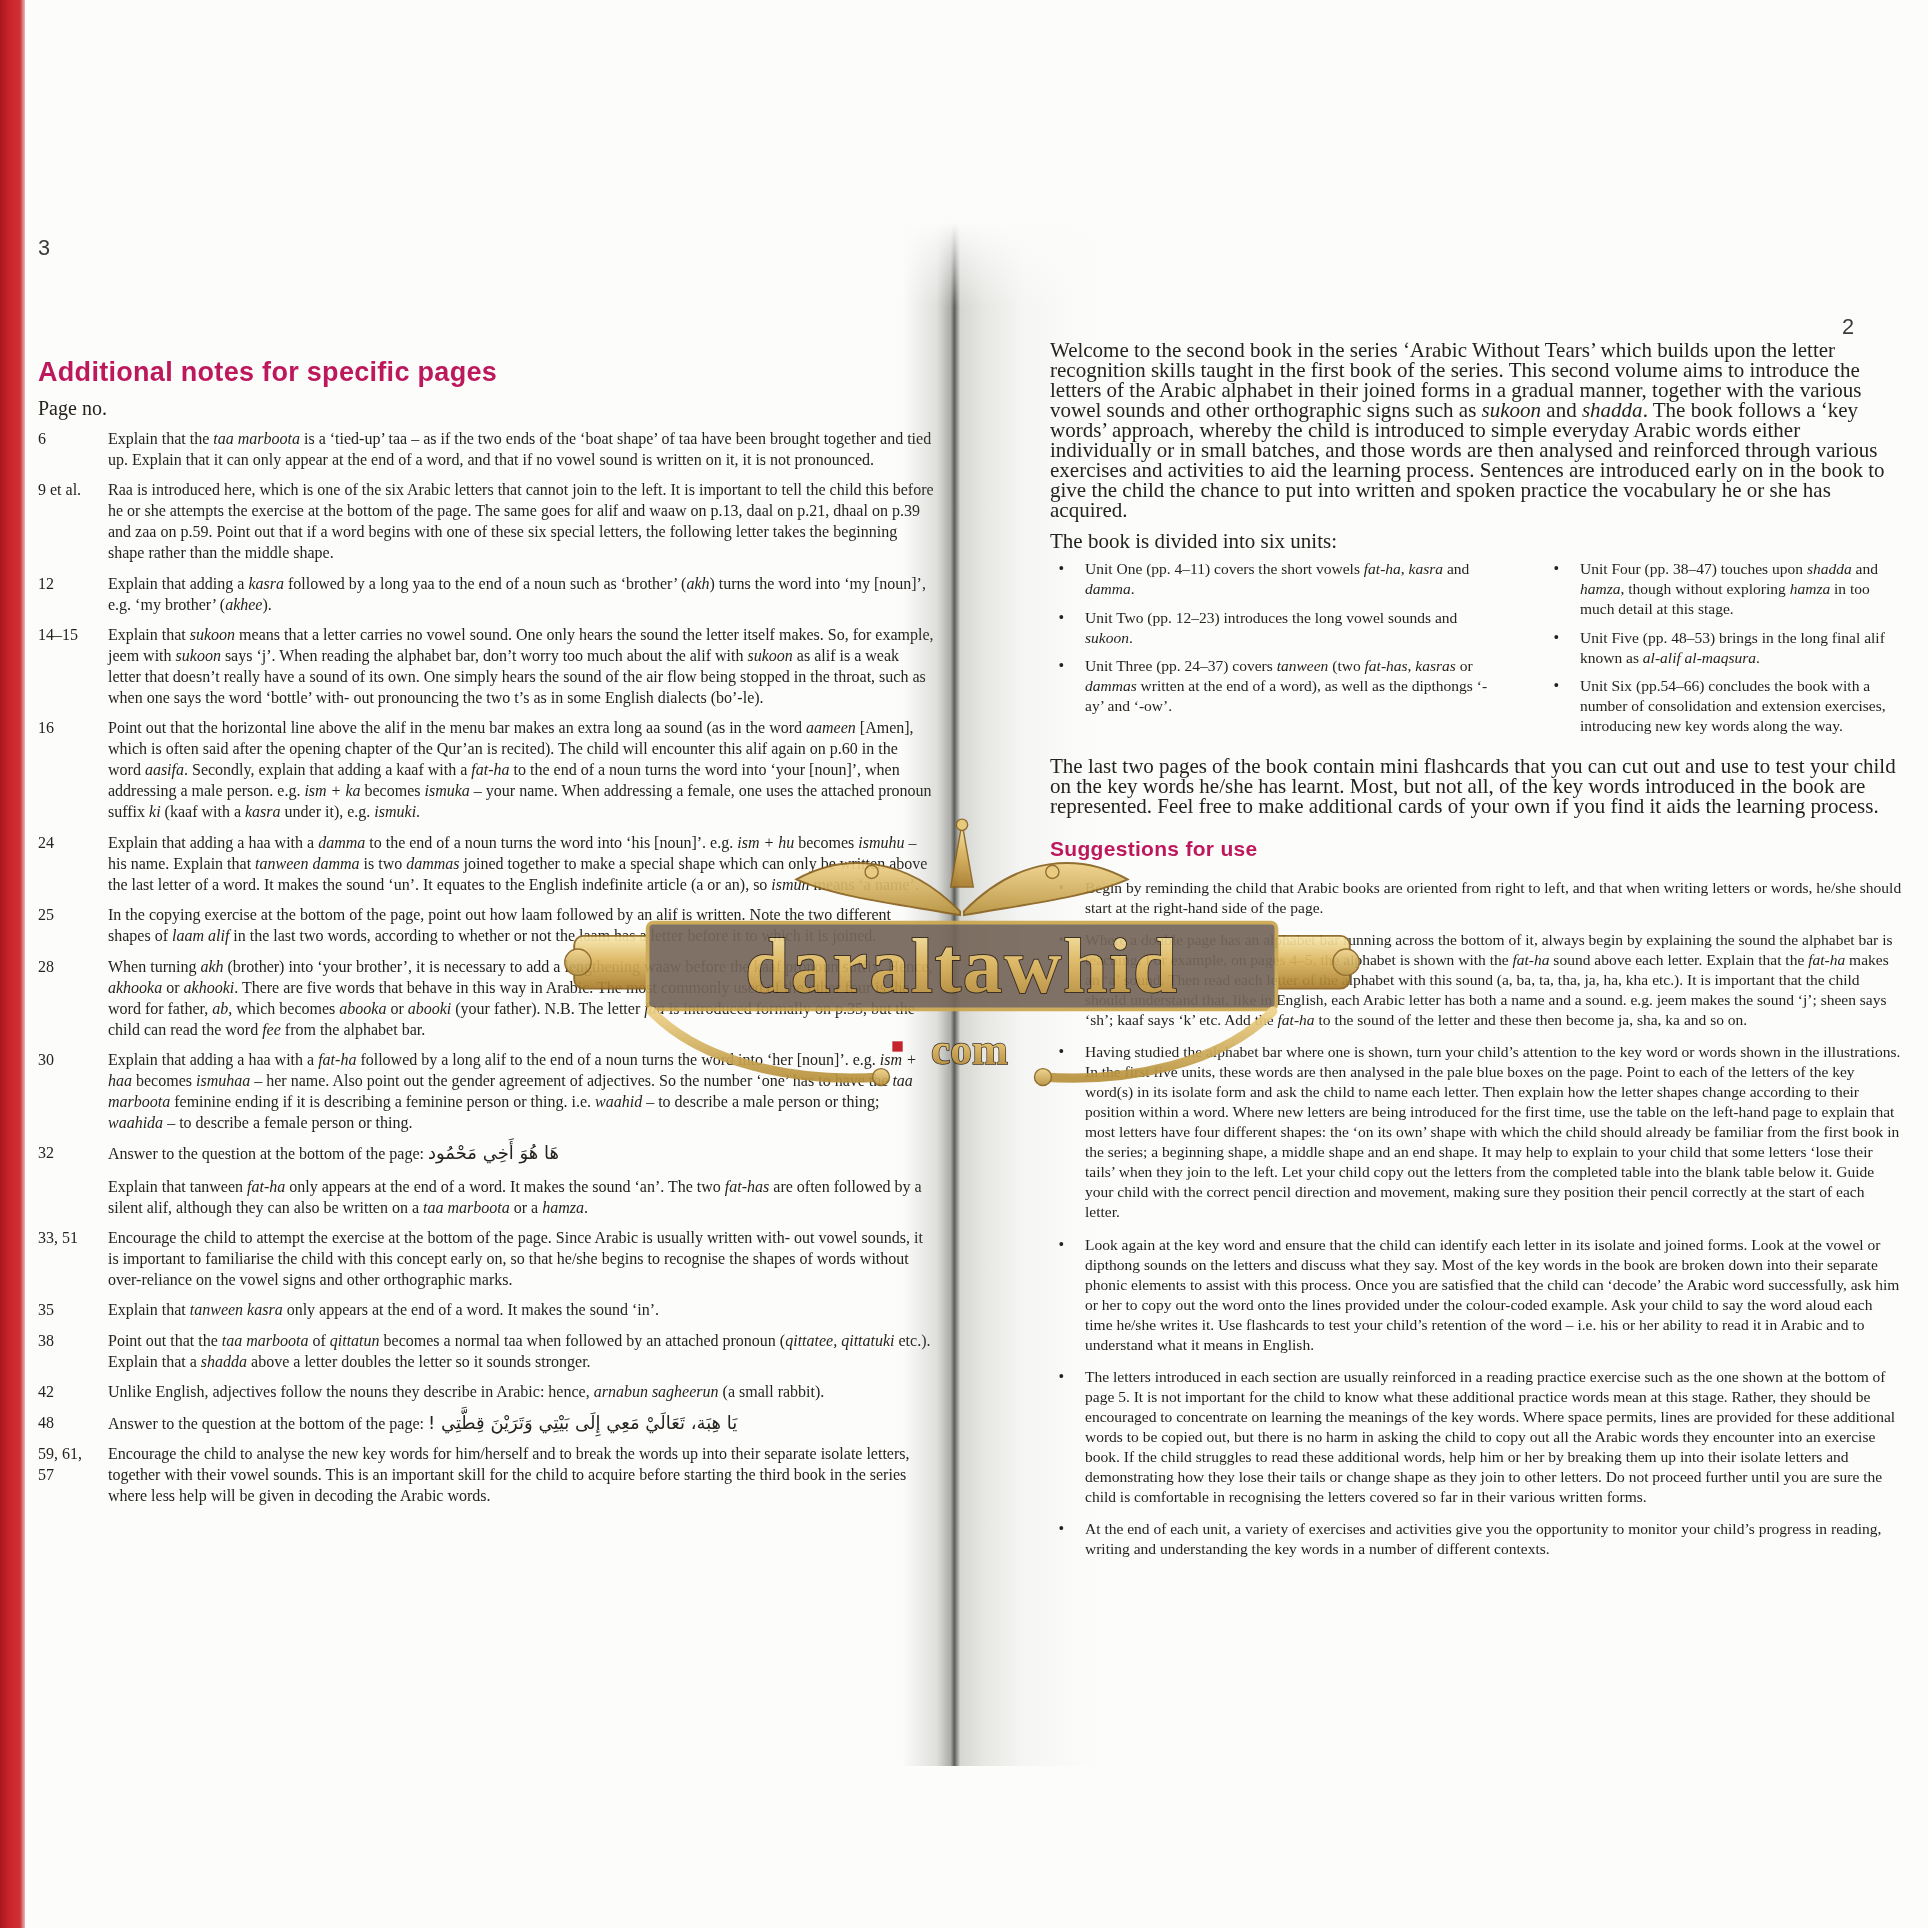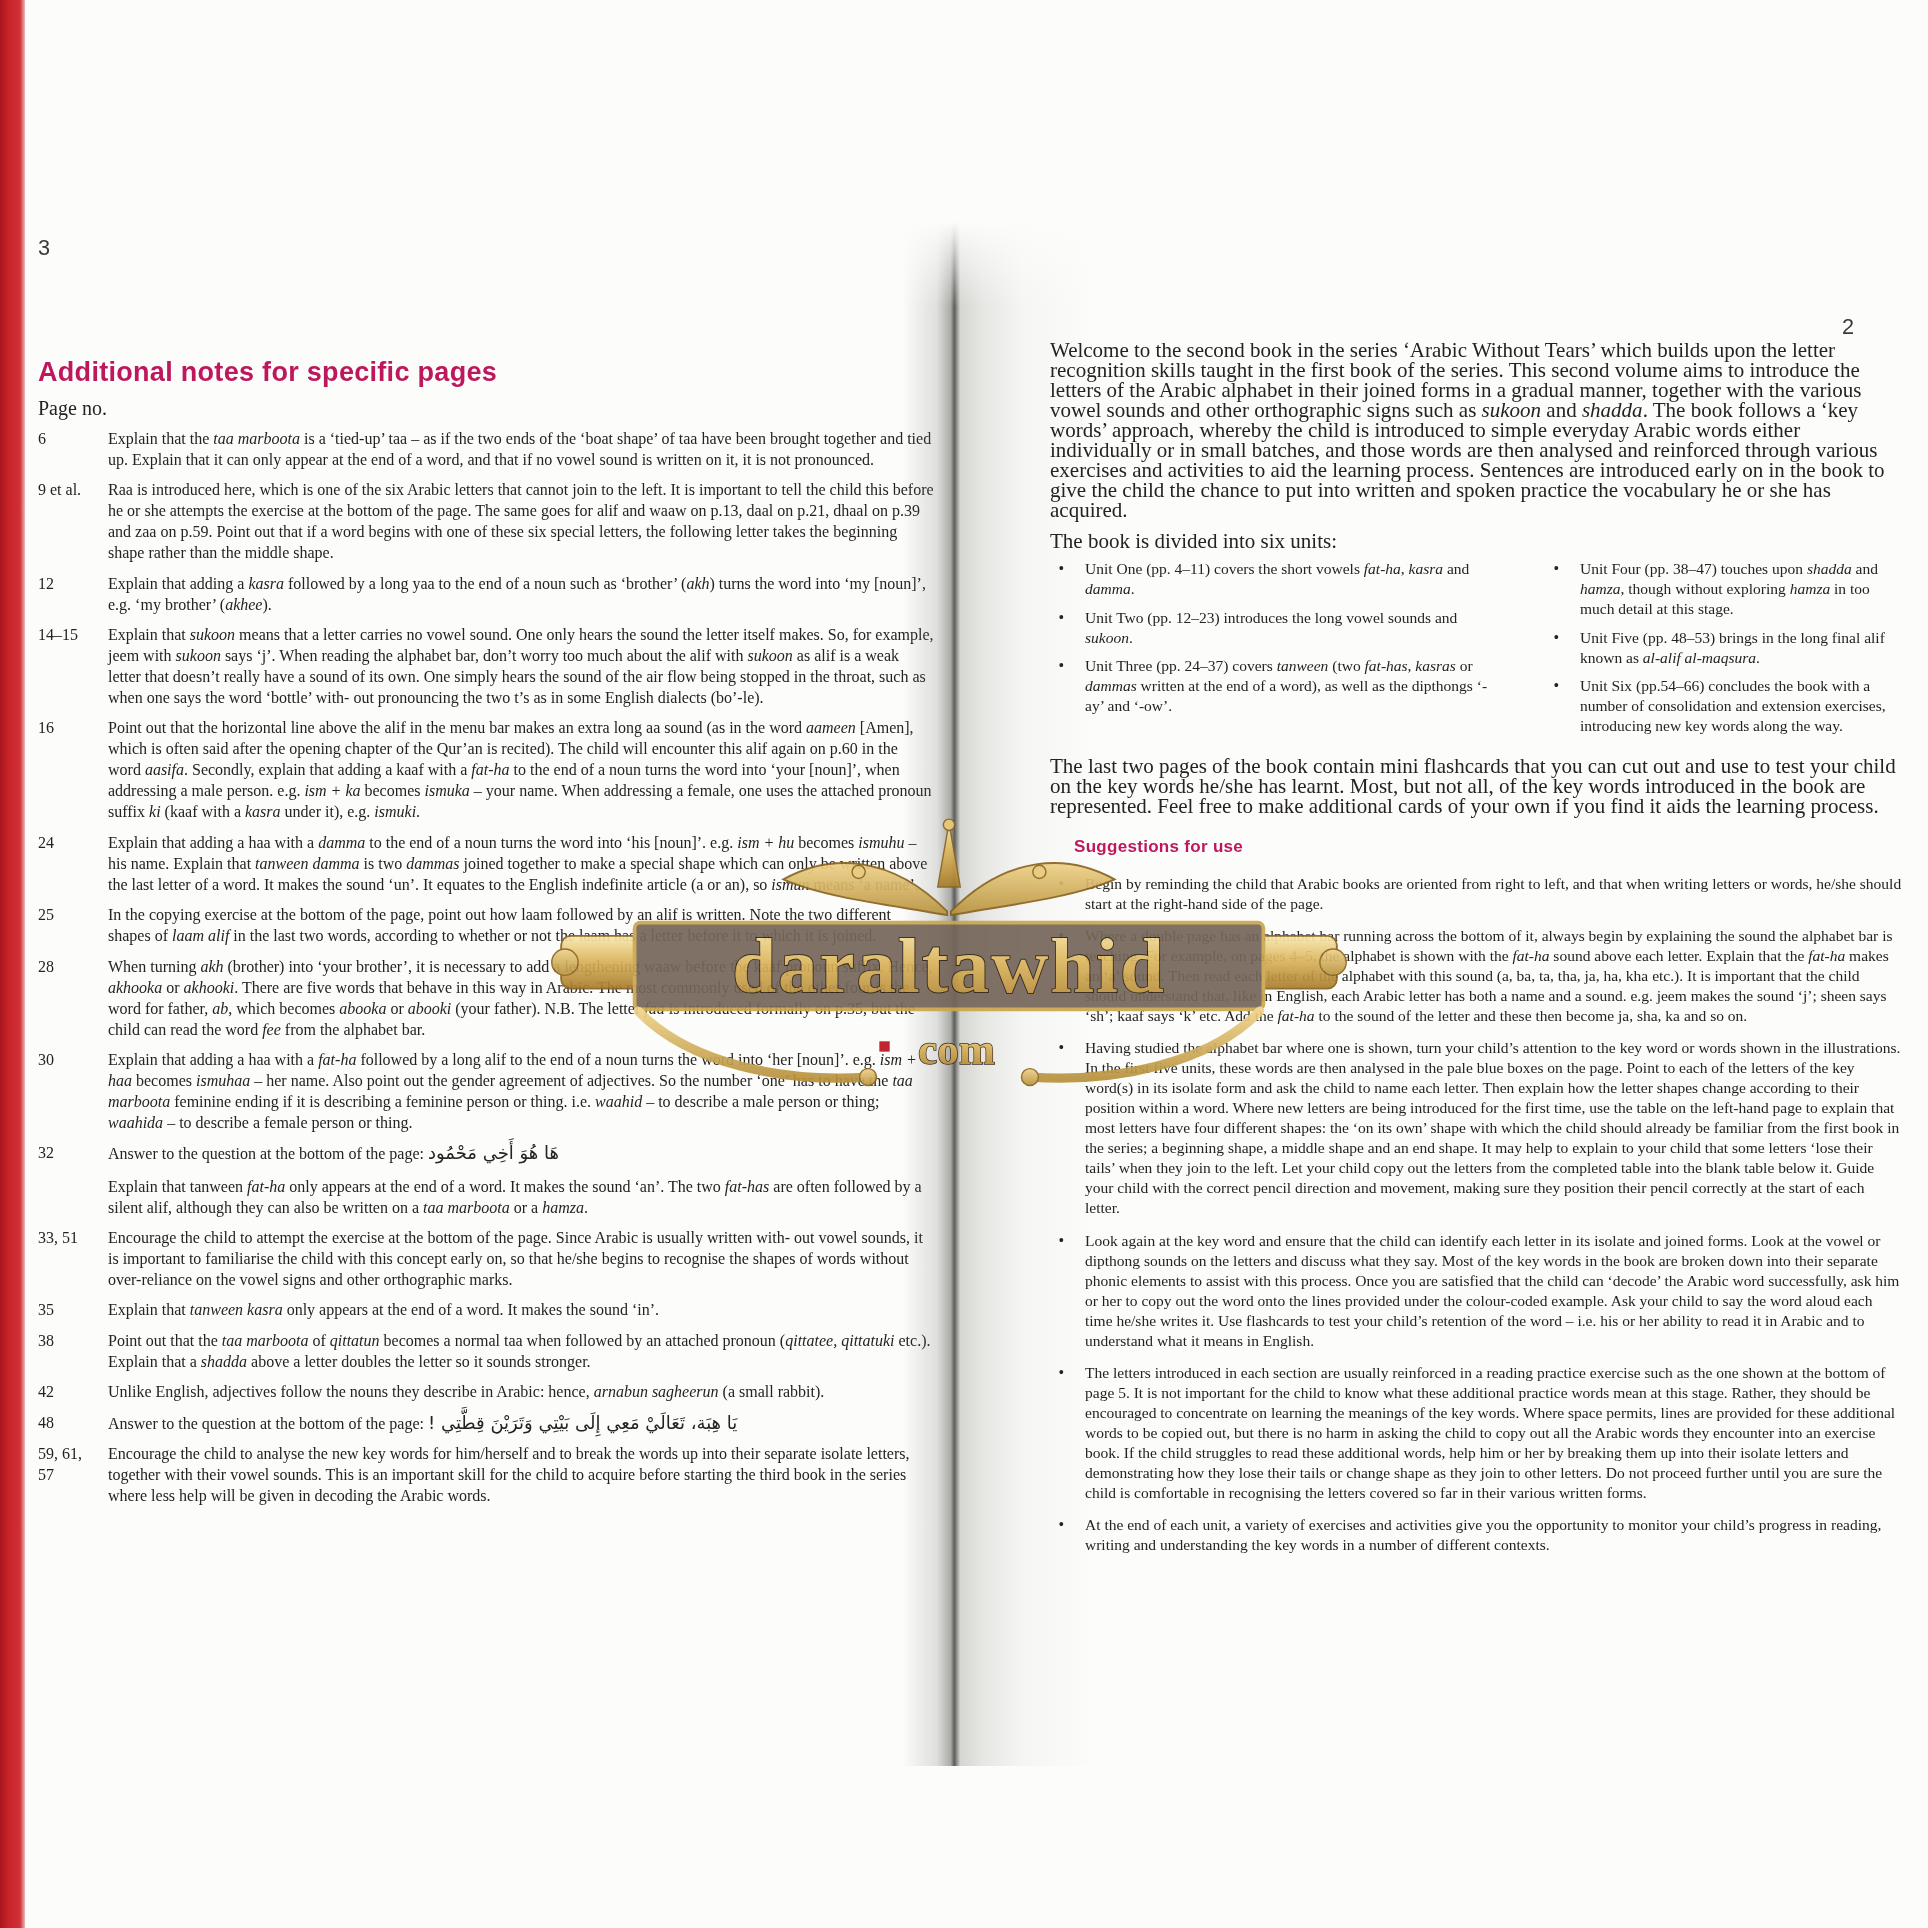--- a/index.html
+++ b/index.html
@@ -10,21 +10,21 @@
   
   .page{position:absolute;}
   .page-left{left:38px;top:235px;width:896px;}
   .page-right{left:1050px;top:314px;width:853px;}
   .pagenum{font-family:"Liberation Sans", sans-serif;font-size:21.7px;color:#3c3a36;}
   .pn-right{text-align:right;padding-right:49px;}
   .red-heading{font-family:"Liberation Sans", sans-serif;font-weight:bold;color:#be185d;
                margin:0;letter-spacing:0.3px;}
   .h-left{font-size:27px;margin-top:96px;margin-bottom:9.4px;}
   .h-right{font-size:28px;margin-top:19px;margin-bottom:15px;}
-  .h-sugg{font-size:17px;margin-top:21px;margin-bottom:17px;margin-left:24px;}
+  .h-sugg{font-size:21px;margin-top:21px;margin-bottom:17px;}
   .pageno-label{font-size:20px;margin-bottom:7.5px;font-family:Liberation Serif, serif;}
   
   .entry{display:flex;margin-bottom:9.4px;font-size:16px;line-height:21px;}
   .enum{width:70px;flex:none;white-space:pre-line;}
   .etext{flex:1;}
   .etext p{margin:0 0 11.3px 0;}
   .etext p:last-child{margin-bottom:0;}
   
   .body-text{font-size:21px;line-height:20px;margin:0 0 11.3px 0;}
   .units-row{display:flex;gap:45px;margin-bottom:11.3px;}
@@ -43,21 +43,21 @@
       rgba(118,118,110,0.22) 18%,
       rgba(92,92,86,0.50) 25%,
       rgba(58,58,55,0.82) 27%,
       rgba(150,150,142,0.38) 30%,
       rgba(168,168,160,0.26) 42%,
       rgba(204,204,198,0.14) 62%,
       rgba(255,255,255,0) 100%);}
   .spine-top-fade{position:absolute;left:902px;top:222px;width:194px;height:85px;
     background:linear-gradient(180deg,#fcfcfb 0%,rgba(252,252,251,0) 100%);}
   
-  .watermark{position:absolute;left:548px;top:817px;width:802px;height:298px;opacity:.92;pointer-events:none;}
+  .watermark{position:absolute;left:561px;top:817px;width:802px;height:298px;opacity:.92;pointer-events:none;}
 </style>
 </head>
 <body>
 
 <div class="canvas">
 
   <div class="red-strip"></div>
 
   <div class="page page-left">
     <div class="pagenum">3</div>

